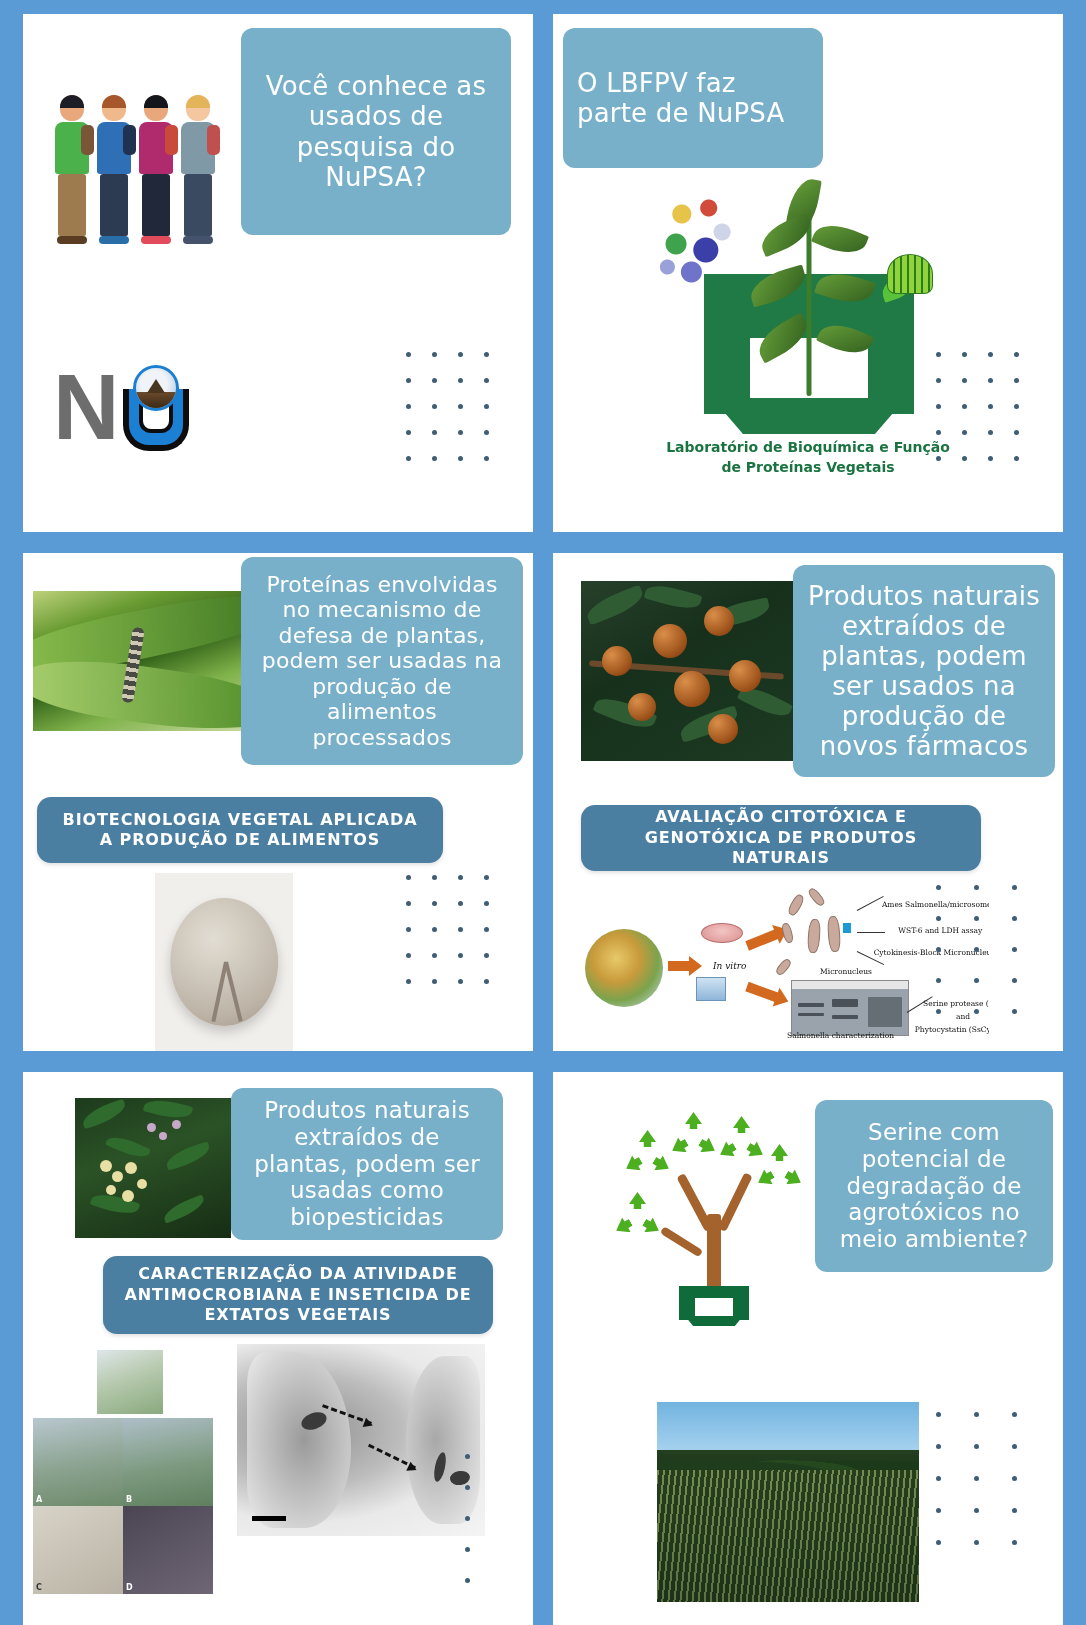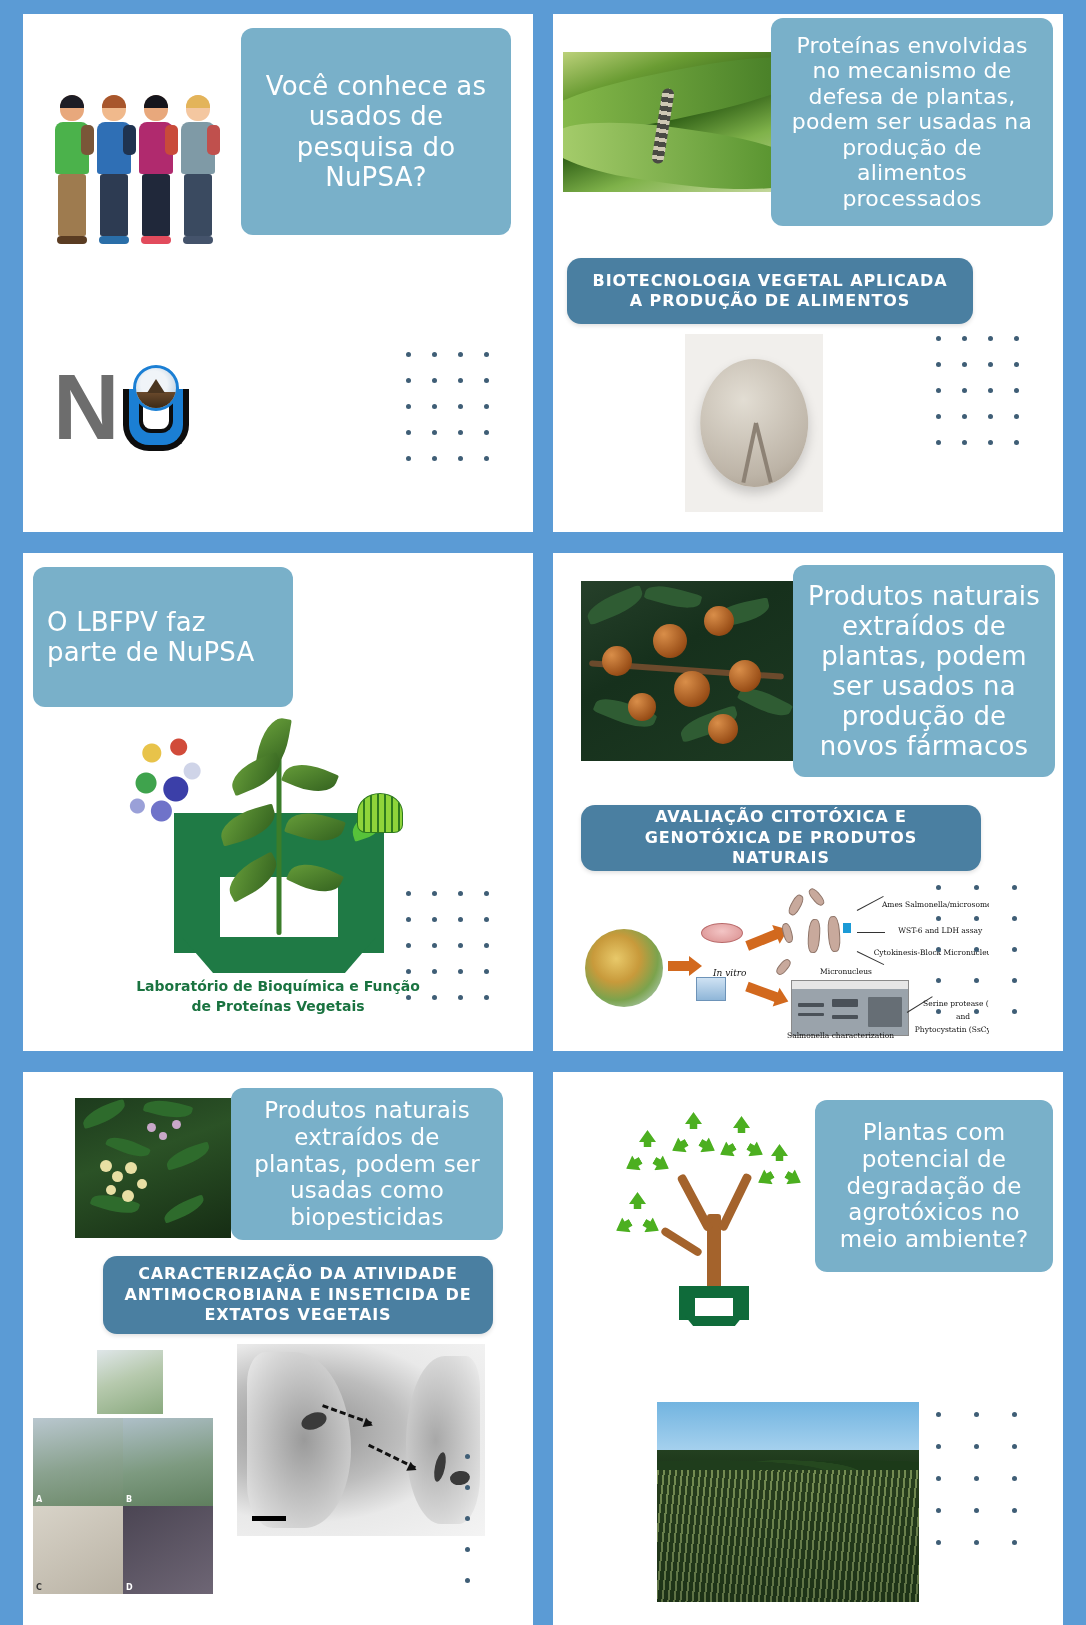--- a/index.html
+++ b/index.html
@@ -158,21 +158,21 @@
   .geno .dish { position:absolute; left:30%; top:26%; width:42px; height:20px; border-radius:50%;
      background: radial-gradient(ellipse at 50% 40%, #f3c5c5, #d98e8e); border:1.5px solid #b96a6a; }
   .geno .gel { position:absolute; border:1px solid #8a8a8a;
      background: linear-gradient(180deg,#e6e6e6 0 14%, #9aa3ab 14% 100%); }
   .geno .gelband { position:absolute; background:#3c4349; border-radius:1px; opacity:.85; }
   .geno .chrom { position:absolute; background:#c8a99c; border-radius:40%; border:1px solid #8e7468; }
   .geno .oarrow { position:absolute; height:10px; background:#d2691e; }
   .geno .oarrow::after { content:""; position:absolute; right:-12px; top:-5px;
      border-left:13px solid #d2691e; border-top:10px solid transparent; border-bottom:10px solid transparent; }
   .geno .lbl { position:absolute; font-family:"DejaVu Serif", serif; font-size:7.5px; color:#111; white-space:nowrap; }
-  .geno .lbl.it { font-style:italic;margin-top:7px; }
+  .geno .lbl.it { font-style:italic; }
   .geno .lead { position:absolute; border-top:1px solid #333; transform-origin:left center; }
 
   
   .lbfpv { position:absolute; }
   .u-shape { position:absolute; left:50%; transform:translateX(-50%); width:210px; height:160px; }
   .u-shape .bar { position:absolute; top:0; left:0; width:210px; height:40px; background:#1f7a45; }
   .u-shape .lcol { position:absolute; top:0; left:0; width:46px; height:140px; background:#1f7a45; }
   .u-shape .rcol { position:absolute; top:0; right:0; width:46px; height:140px; background:#1f7a45; }
   .u-shape .base { position:absolute; bottom:0; left:8px; width:194px; height:36px; background:#1f7a45;
      clip-path: polygon(0 0, 100% 0, 84% 100%, 16% 100%); }
@@ -309,62 +309,20 @@
           <i></i>
           <i></i>
           <i></i>
           <i></i>
           <i></i>
     </div>
   </div>
 
   <div class="panel">
 
-    <div class="photo cornshot" style="left:10px; top:38px; width:218px; height:140px;">
-      <div class="leafA"></div>
-          <div class="leafB"></div>
-          <div class="cat"></div>
-    </div>
-
-    <div class="headline" style="left:218px; top:4px; width:282px; height:208px; font-size:22px; display:flex; align-items:center; justify-content:center;">Proteínas envolvidas no mecanismo de defesa de plantas, podem ser usadas na produção de alimentos processados</div>
-
-    <div class="caption" style="left:14px; top:244px; width:406px; height:66px; font-size:16px;">BIOTECNOLOGIA VEGETAL APLICADA A PRODUÇÃO DE ALIMENTOS</div>
-
-    <div class="photo cheeseshot" style="left:132px; top:320px; width:138px; height:178px;">
-      <div class="disc"></div>
-      <div class="wedge" style="transform: rotate(-14deg);"></div>
-      <div class="wedge" style="transform: rotate(12deg);"></div>
-    </div>
-
-    <div class="dots" style="left:383px; top:322px; grid-template-columns:repeat(4,5px); grid-template-rows:repeat(5,5px);">
-      <i></i>
-          <i></i>
-          <i></i>
-          <i></i>
-          <i></i>
-          <i></i>
-          <i></i>
-          <i></i>
-          <i></i>
-          <i></i>
-      <i></i>
-          <i></i>
-          <i></i>
-          <i></i>
-          <i></i>
-          <i></i>
-          <i></i>
-          <i></i>
-          <i></i>
-          <i></i>
-    </div>
-  </div>
-
-  <div class="panel">
-
     <div class="headline" style="left:10px; top:14px; width:260px; height:140px; display:flex; align-items:center; justify-content:flex-start; text-align:left;">O LBFPV faz parte de NuPSA</div>
 
     <div class="lbfpv" style="left:96px; top:160px; width:320px; height:280px;">
       <div class="u-shape" style="top:100px;">
         <div class="bar"></div>
             <div class="lcol"></div>
             <div class="rcol"></div>
         <div class="notch"></div>
             <div class="base"></div>
       </div>
@@ -380,20 +338,62 @@
       <div class="cater" style="right:36px; top:80px;">
         <div class="lf"></div>
             <div class="body"></div>
       </div>
     </div>
 
     <div class="lbfpv-text" style="top:424px;">Laboratório de Bioquímica  e  Função</div>
     <div class="lbfpv-text" style="top:444px;">de Proteínas Vegetais</div>
 
     <div class="dots" style="left:383px; top:338px; grid-template-columns:repeat(4,5px); grid-template-rows:repeat(5,5px);">
+      <i></i>
+          <i></i>
+          <i></i>
+          <i></i>
+          <i></i>
+          <i></i>
+          <i></i>
+          <i></i>
+          <i></i>
+          <i></i>
+      <i></i>
+          <i></i>
+          <i></i>
+          <i></i>
+          <i></i>
+          <i></i>
+          <i></i>
+          <i></i>
+          <i></i>
+          <i></i>
+    </div>
+  </div>
+
+  <div class="panel">
+
+    <div class="photo cornshot" style="left:10px; top:38px; width:218px; height:140px;">
+      <div class="leafA"></div>
+          <div class="leafB"></div>
+          <div class="cat"></div>
+    </div>
+
+    <div class="headline" style="left:218px; top:4px; width:282px; height:208px; font-size:22px; display:flex; align-items:center; justify-content:center;">Proteínas envolvidas no mecanismo de defesa de plantas, podem ser usadas na produção de alimentos processados</div>
+
+    <div class="caption" style="left:14px; top:244px; width:406px; height:66px; font-size:16px;">BIOTECNOLOGIA VEGETAL APLICADA A PRODUÇÃO DE ALIMENTOS</div>
+
+    <div class="photo cheeseshot" style="left:132px; top:320px; width:138px; height:178px;">
+      <div class="disc"></div>
+      <div class="wedge" style="transform: rotate(-14deg);"></div>
+      <div class="wedge" style="transform: rotate(12deg);"></div>
+    </div>
+
+    <div class="dots" style="left:383px; top:322px; grid-template-columns:repeat(4,5px); grid-template-rows:repeat(5,5px);">
       <i></i>
           <i></i>
           <i></i>
           <i></i>
           <i></i>
           <i></i>
           <i></i>
           <i></i>
           <i></i>
           <i></i>
@@ -586,21 +586,21 @@
         <span style="left:28px; top:26px; transform:rotate(120deg);"></span>
       </div>
       <div class="ubase">
         <div class="b1"></div>
             <div class="b2"></div>
             <div class="b3"></div>
             <div class="b4"></div>
       </div>
     </div>
 
-    <div class="headline" style="left:262px; top:28px; width:238px; height:172px; font-size:23px; display:flex; align-items:center; justify-content:center;">Plantas com potencial de degradação de agrotóxicos no meio ambiente?</div>
+    <div class="headline" style="left:262px; top:28px; width:238px; height:172px; font-size:23px; display:flex; align-items:center; justify-content:center;">Serine com potencial de degradação de agrotóxicos no meio ambiente?</div>
 
 
     <div class="photo fieldshot" style="left:104px; top:330px; width:262px; height:200px;">
       <div class="treeline"></div>
       <div class="canopy"></div>
     </div>
 
     <div class="dots" style="left:383px; top:340px; grid-template-columns:repeat(3,5px); grid-template-rows:repeat(5,5px); gap:27px 33px;">
       <i></i>
           <i></i>

